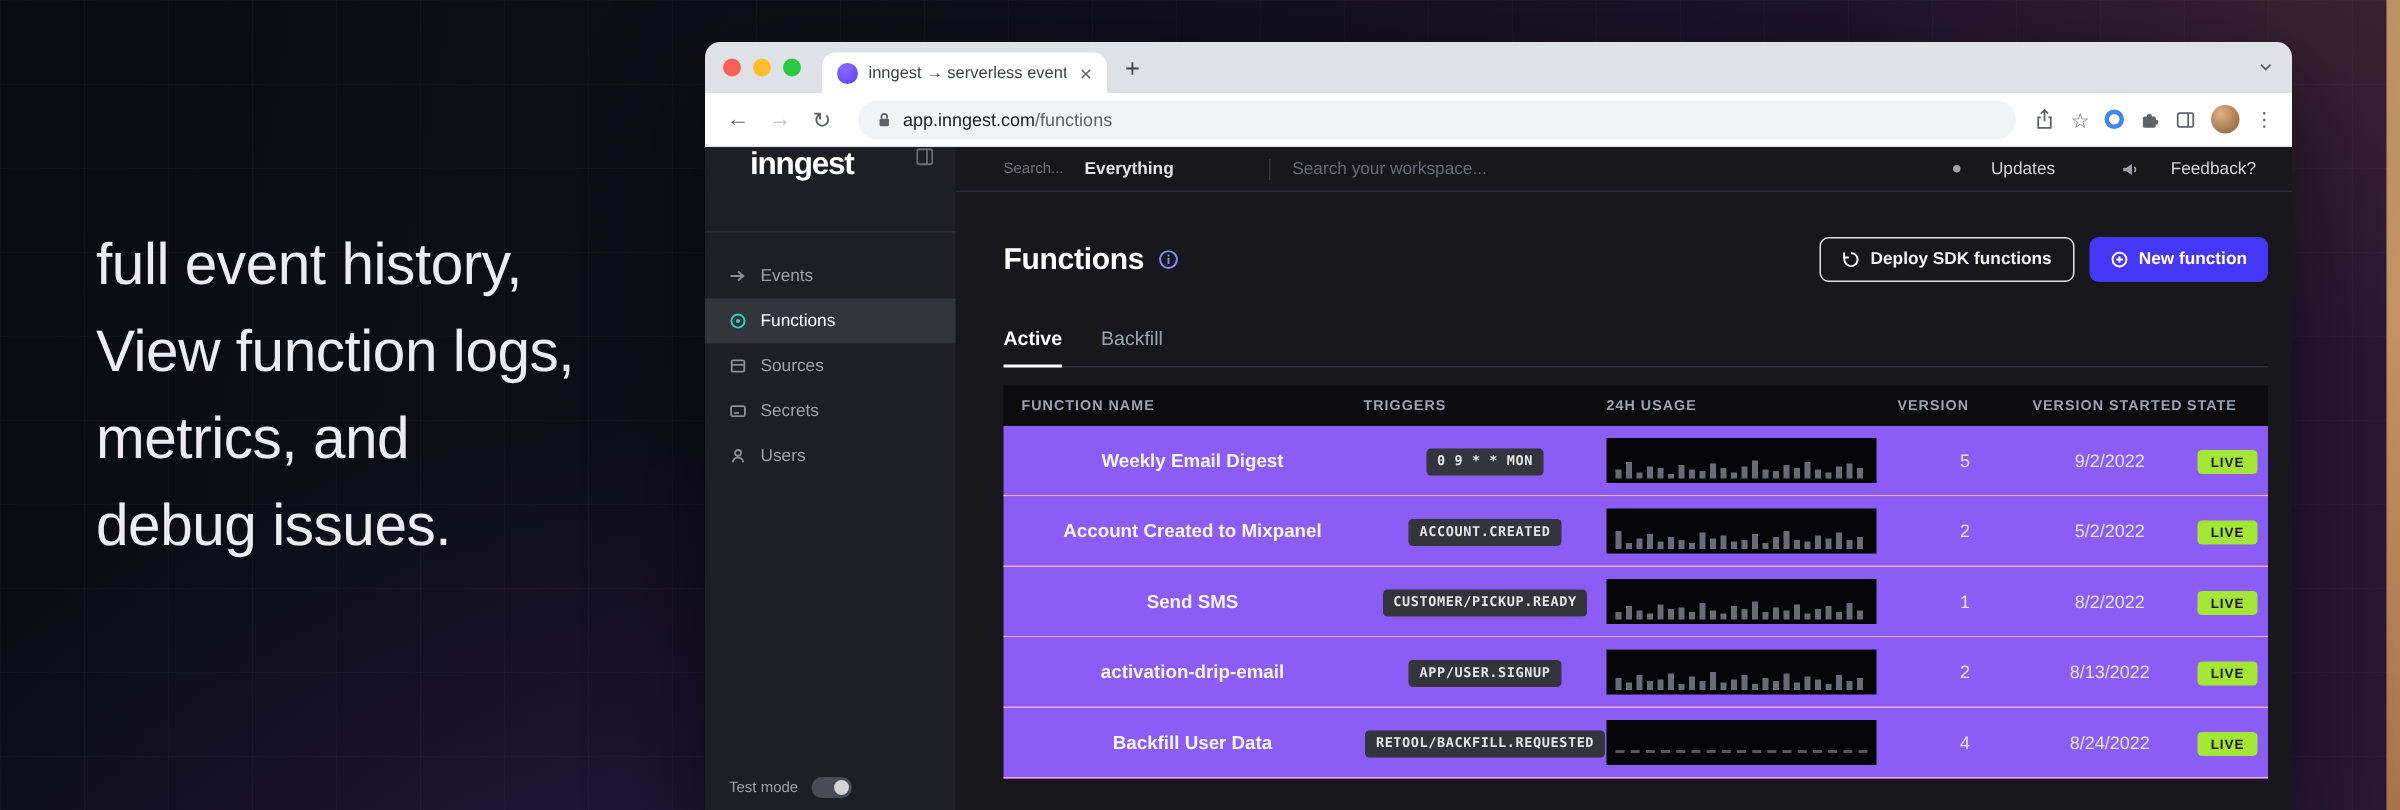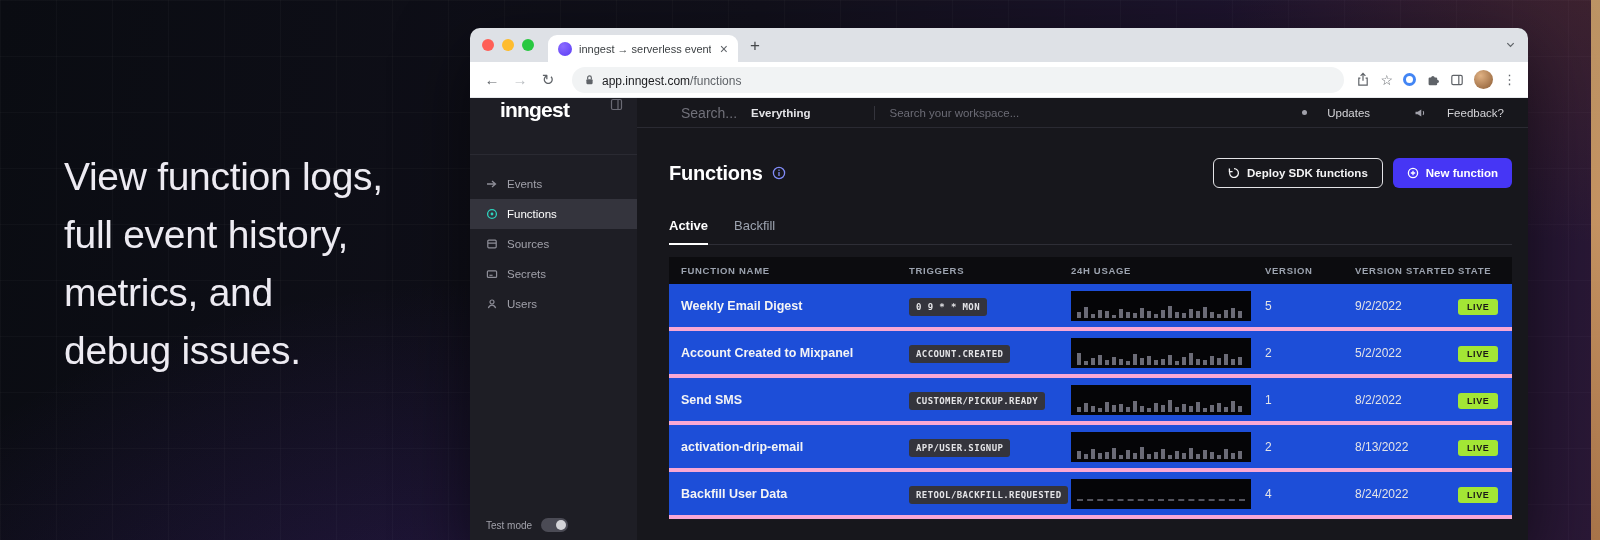--- a/index.html
+++ b/index.html
@@ -81,21 +81,21 @@
   .nav-item.active { background:#34343d; color:#fff; }
   .nav-item.active svg { color:#2dd4bf; }
   .testmode { position:absolute; left:16px; bottom:8px; display:flex; align-items:center; gap:9px; }
   .testmode-label { color:#a1a1aa; font-size:10px; }
   .toggle { width:27px; height:14px; background:#4b4b55; border-radius:8px; position:relative; }
   .toggle-knob { position:absolute; right:2px; top:2px; width:10px; height:10px; border-radius:50%; background:#d4d4d8; }
 
   .app-main { flex:1; display:flex; flex-direction:column; }
   .app-topbar { height:30px; border-bottom:1px solid #2a2a32; display:flex; align-items:center;
                 padding:0 24px 0 32px; gap:14px; }
-  .tb-search { color:#71717a; font-size:14px;margin-left:12px; }
+  .tb-search { color:#71717a; font-size:10px; }
   .tb-scope { color:#e4e4e7; font-size:11.5px; font-weight:700; }
   .vdiv { width:1px; height:14px; background:#34343c; margin-left:50px; }
   .tb-workspace { color:#6b6b75; font-size:11.5px; }
   .tb-right { margin-left:auto; display:flex; align-items:center; gap:20px; }
   .tb-dot { width:5px; height:5px; border-radius:50%; background:#a1a1aa; }
   .tb-updates { color:#d4d4d8; font-size:11.5px; margin-right:24px; }
   .tb-feedback { color:#d4d4d8; font-size:11.5px; }
   .mega { color:#a1a1aa; }
 
   .content { padding:30px 16px 0 32px; }
@@ -108,22 +108,22 @@
   .btn-outline { border:1px solid #e4e4e7; color:#f4f4f5; background:transparent; }
   .btn-primary { background:#4636F5; color:#fff; border:none; }
 
   .tabs { display:flex; gap:26px; margin-top:30px; border-bottom:1px solid #2e2e36; }
   .tabitem { font-size:13px; padding-bottom:10px; color:#9ca3af; }
   .tabitem.active { color:#fff; font-weight:600; border-bottom:2px solid #fff; margin-bottom:-1px; }
 
   .table { margin-top:12px; }
   .thead { background:#0c0c0f; height:27px; display:flex; align-items:center; padding:0 0 0 12px; }
   .th { color:#9ca3af; font-size:9.5px; font-weight:700; letter-spacing:0.7px; }
-  .trow { background:#1d4ed8; height:47px; display:flex; align-items:center; padding:0 0 0 12px;
-          border-bottom:4px solid #f9a8d4; }
+  .trow { background:#8b5cf6; height:47px; display:flex; align-items:center; padding:0 0 0 12px;
+          border-bottom:1px solid #f9a8d4;text-align:center; }
   .c-name { width:228px; } .c-trig { width:162px; } .c-usage { width:194px; }
   .c-ver { width:90px; } .c-start { width:103px; } .c-state { flex:1; }
   .fn-name { color:#f4f4f5; font-size:12.5px; font-weight:700; }
   .badge-trigger { display:inline-block; background:#34343c; color:#e4e4e7; border-radius:3px;
                    font-family:"DejaVu Sans Mono", monospace; font-size:9px; font-weight:700;
                    letter-spacing:0.4px; padding:4px 7px; }
   .cell-text { color:#e4e4e7; font-size:12px; }
   .badge-live { display:inline-block; background:#A3E635; color:#1c1917; font-size:9px; font-weight:700;
                 letter-spacing:0.6px; border-radius:3px; padding:3px 9px; }
   .spark { width:180px; height:30px; background:#050507; display:flex; align-items:flex-end;
@@ -135,22 +135,22 @@
   svg { display:block; }
 </style>
 </head>
 <body>
 
 <div class="canvas">
   <div class="bg-grid"></div>
   <div class="edge-strip"></div>
 
   <div class="hero">
+    <div>full event history,</div>
     <div>View function logs,</div>
-    <div>full event history,</div>
     <div>metrics, and</div>
     <div>debug issues.</div>
   </div>
 
   <div class="browser">
 
     <div class="tabstrip">
       <div class="lights">
         <span class="light red"></span>
         <span class="light yellow"></span>

